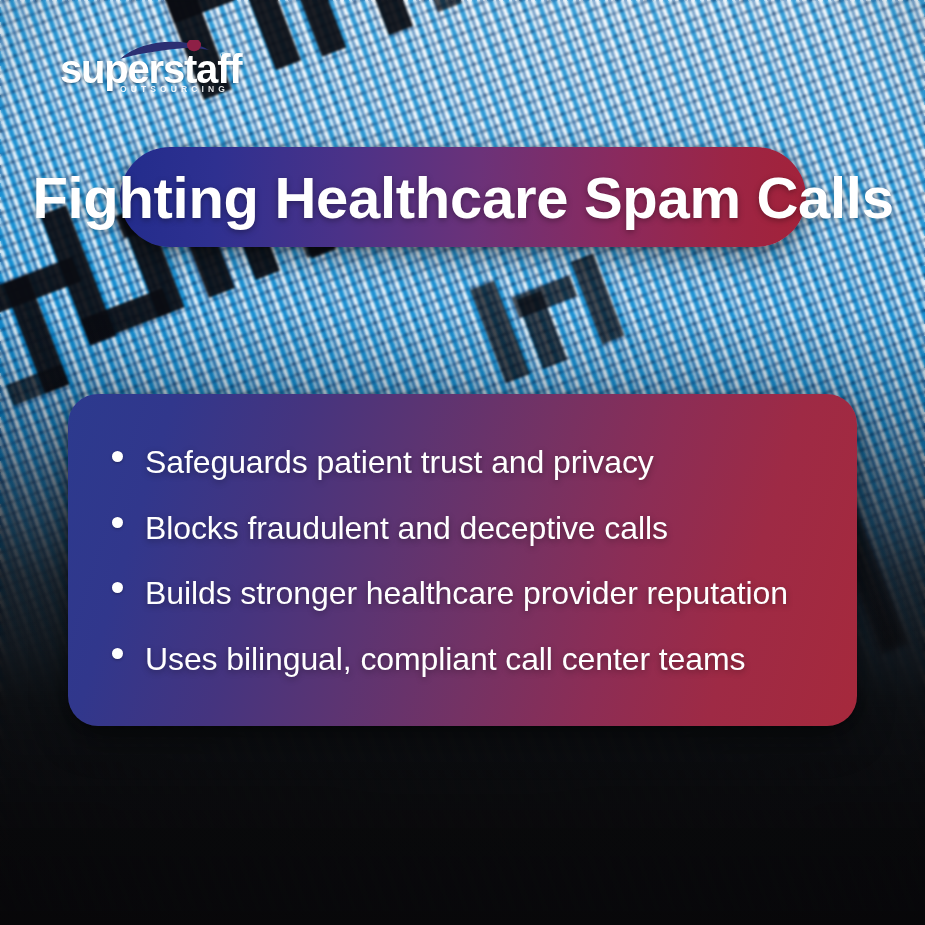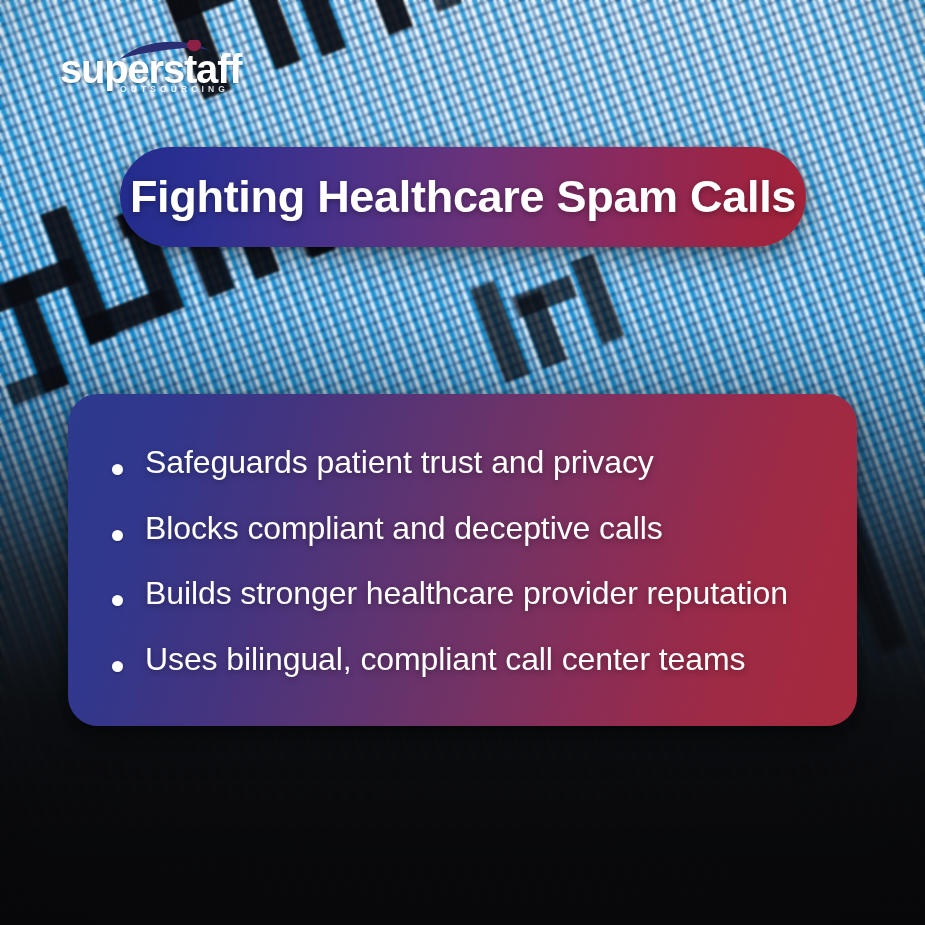--- a/index.html
+++ b/index.html
@@ -124,37 +124,37 @@
   
   .title-pill{
     position:absolute;left:120px;top:147px;width:686px;height:100px;
     border-radius:50px;
     background:linear-gradient(95deg,#222c8c 0%, #2e3090 14%, #4b3288 33%, #6b3279 52%, #8a2a5e 72%, #9c2545 88%, #a32239 100%);
     box-shadow:0 10px 28px rgba(0,0,0,.40), 0 2px 6px rgba(0,0,0,.28);
     display:flex;align-items:center;justify-content:center;
   }
   .title-text{
     color:#ffffff;
-    font-size:45px;font-weight:700;letter-spacing:-.3px;
+    font-size:58px;font-weight:700;letter-spacing:-.3px;
     text-shadow:0 2px 6px rgba(0,0,0,.35);
     white-space:nowrap;
   }
 
   
   .bullet-card{
     position:absolute;left:68px;top:394px;width:789px;height:332px;
     border-radius:30px;
     background:linear-gradient(107deg,
        #2c3a8e 0%, #31378c 12%, #45347f 27%, #5c3472 41%,
        #743264 55%, #8c2d55 69%, #9e2a45 83%, #a6293c 100%);
     box-shadow:0 14px 36px rgba(0,0,0,.45), 0 3px 8px rgba(0,0,0,.30);
     padding:36px 44px 34px 44px;
     display:flex;flex-direction:column;justify-content:space-around;
   }
-  .bullet-row{display:flex;align-items:flex-end;}
+  .bullet-row{display:flex;align-items:center;}
   .bullet-dot{
     flex:0 0 auto;
     width:11px;height:11px;border-radius:50%;
     background:#ffffff;
     margin-right:22px;
     position:relative;top:-6px;
     box-shadow:0 1px 3px rgba(0,0,0,.30);
   }
   .bullet-text{
     color:#ffffff;
@@ -247,21 +247,21 @@
 
   <div class="bullet-card">
 
     <div class="bullet-row">
       <span class="bullet-dot"></span>
       <span class="bullet-text">Safeguards patient trust and privacy</span>
     </div>
 
     <div class="bullet-row">
       <span class="bullet-dot"></span>
-      <span class="bullet-text">Blocks compliant and deceptive calls</span>
+      <span class="bullet-text">Blocks fraudulent and deceptive calls</span>
     </div>
 
     <div class="bullet-row">
       <span class="bullet-dot"></span>
       <span class="bullet-text">Builds stronger healthcare provider reputation</span>
     </div>
 
     <div class="bullet-row">
       <span class="bullet-dot"></span>
       <span class="bullet-text">Uses bilingual, compliant call center teams</span>

